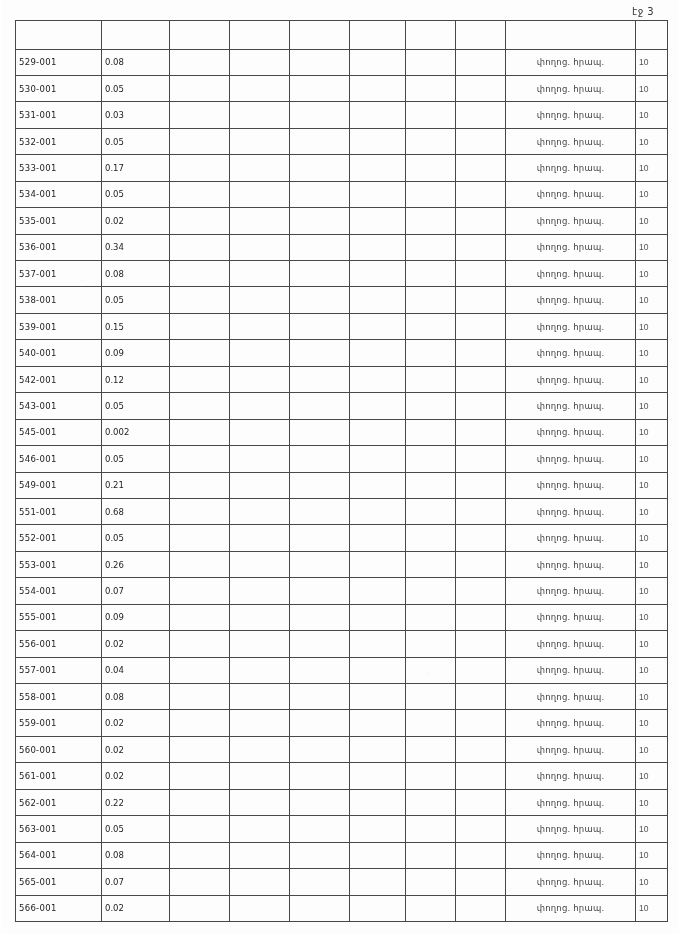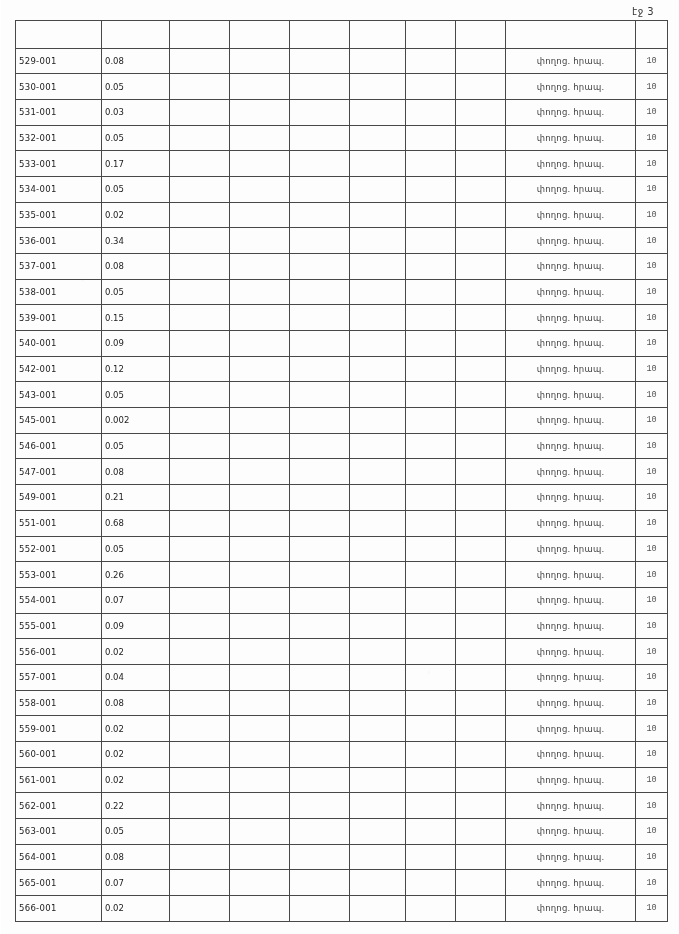--- a/index.html
+++ b/index.html
@@ -83,23 +83,22 @@
   td.c-note {
     font-size: 8.5px;
     padding-left: 6px;
     color: #242424;
     font-family: "DejaVu Sans", sans-serif;
     letter-spacing: 0.2px;
     text-align: center;
   }
   td.c-tail {
     font-size: 8px;
-    text-align: center;
     color: #3a3a3a;
-    font-family: Liberation Mono, monospace;
+    font-family: Liberation Sans, sans-serif;
   }
 
   
   tr.head-band td { height: 26px; }
 
   
   .sheet, .page-header {
     filter: blur(0.18px) contrast(1.04);
   }
   .ink-faint { opacity: 0.86; }
@@ -324,32 +323,20 @@
             <td class="c-blank"></td>
             <td class="c-blank"></td>
             <td class="c-blank"></td>
             <td class="c-blank"></td>
             <td class="c-blank"></td>
             <td class="c-blank"></td>
             <td class="c-note ink-faint">փողոց. հրապ.</td>
             <td class="c-tail ink-faint">10</td>
           </tr>
           <tr>
-            <td class="c-code">547-001</td>
-            <td class="c-val">0.08</td>
-            <td class="c-blank"></td>
-            <td class="c-blank"></td>
-            <td class="c-blank"></td>
-            <td class="c-blank"></td>
-            <td class="c-blank"></td>
-            <td class="c-blank"></td>
-            <td class="c-note ink-faint">փողոց. հրապ.</td>
-            <td class="c-tail ink-faint">10</td>
-          </tr>
-          <tr>
             <td class="c-code">549-001</td>
             <td class="c-val">0.21</td>
             <td class="c-blank"></td>
             <td class="c-blank"></td>
             <td class="c-blank"></td>
             <td class="c-blank"></td>
             <td class="c-blank"></td>
             <td class="c-blank"></td>
             <td class="c-note ink-faint">փողոց. հրապ.</td>
             <td class="c-tail ink-faint">10</td>

